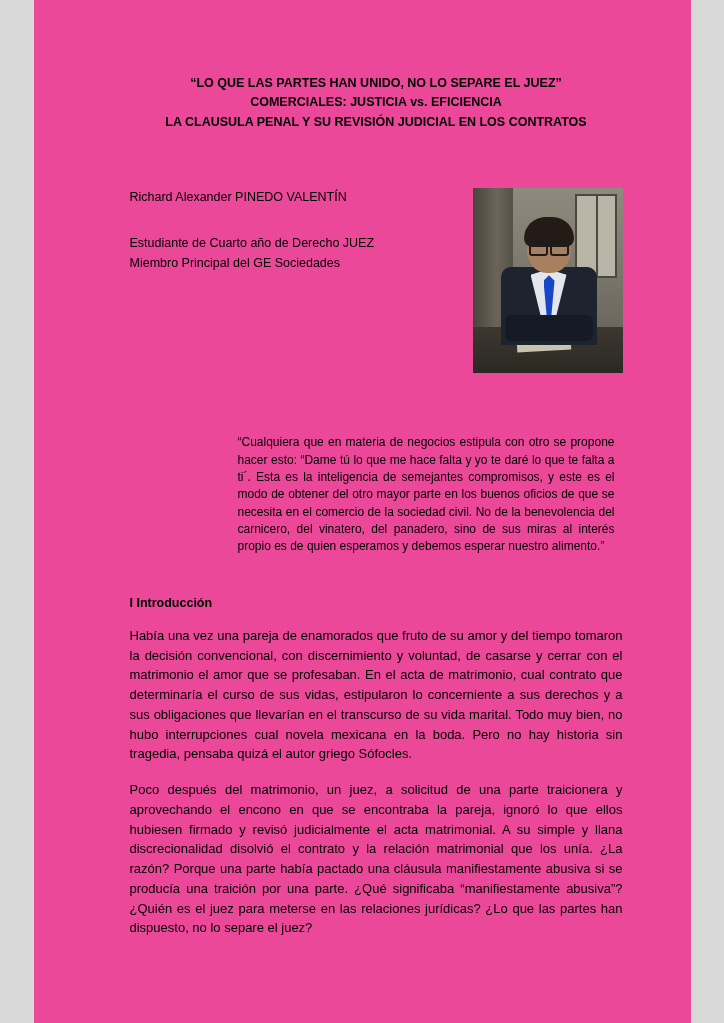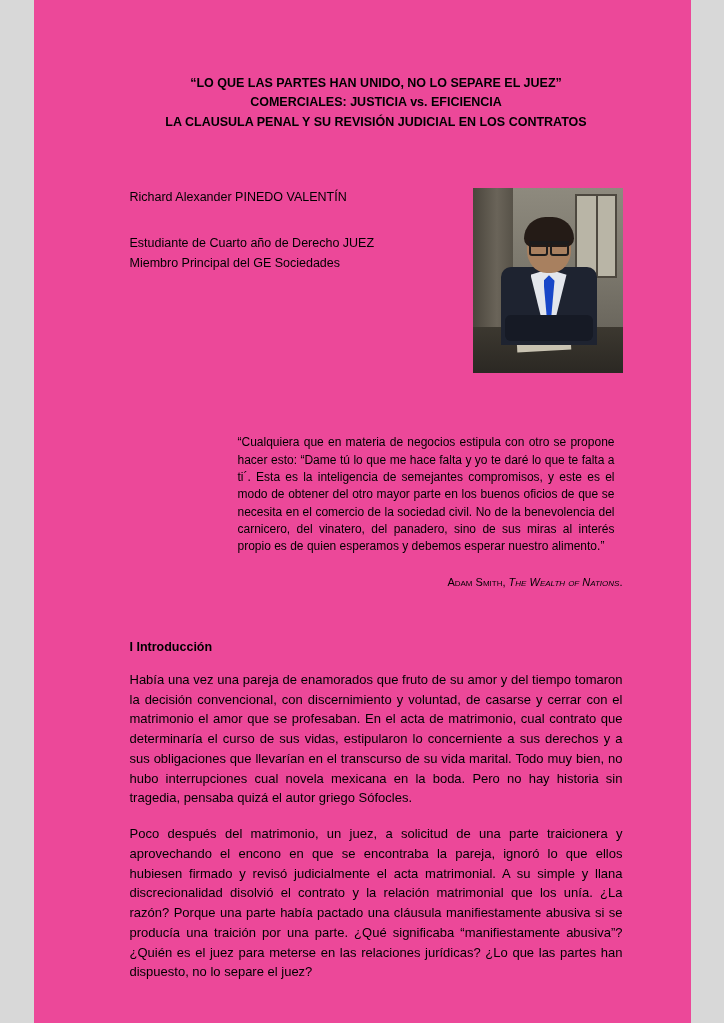--- a/index.html
+++ b/index.html
@@ -161,21 +161,21 @@
     color: #000;
   }
   .quote-source .sc {
     font-variant: small-caps;
   }
   .quote-source .it {
     font-style: italic;
     font-variant: small-caps;
   }
   .section-heading {
-    margin-top: 52px;
+    margin-top: 40px;
     font-weight: bold;
     font-size: 12.5px;
     color: #000;
   }
   .para {
     margin-top: 16px;
     font-size: 13px;
     line-height: 1.52;
     text-align: justify;
     color: #000;
@@ -213,23 +213,19 @@
         <div class="tie"></div>
         <div class="arms"></div>
         <div class="head"></div>
         <div class="hair"></div>
         <div class="glasses"></div>
       </div>
     </div>
   </div>
 
   <div class="quote-block">“Cualquiera que en materia de negocios estipula con otro  se propone hacer esto: “Dame  tú lo que me hace falta y yo te daré lo que te falta a ti´. Esta es la inteligencia de semejantes compromisos, y este es el modo de obtener  del otro mayor parte en los buenos oficios de que se necesita en el comercio de la sociedad civil. No de la benevolencia del carnicero, del vinatero, del panadero, sino de sus miras al interés propio es de quien esperamos y debemos esperar nuestro alimento.”</div>
-  <div class="quote-source">
-    <span class="sc">Adam Smith,</span>
-    <span class="it">The Wealth of Nations</span><span class="sc">.</span>
-  </div>
 
   <div class="section-heading">I Introducción</div>
 
   <div class="para">Había una vez una pareja de enamorados que fruto de su amor y del tiempo tomaron la decisión convencional, con discernimiento y voluntad, de casarse y cerrar con el matrimonio el amor que se profesaban. En el acta de matrimonio, cual contrato que determinaría el curso de sus vidas, estipularon lo concerniente a sus derechos y a sus obligaciones que llevarían en el transcurso de su vida marital. Todo muy bien, no hubo interrupciones cual novela mexicana en la boda. Pero no hay historia sin tragedia, pensaba quizá el autor griego Sófocles.</div>
   <div class="para">Poco después del matrimonio, un juez, a solicitud de una parte traicionera y aprovechando el encono en que se encontraba la pareja, ignoró lo que ellos hubiesen firmado y revisó judicialmente el acta matrimonial. A su simple y llana discrecionalidad disolvió el contrato y la relación matrimonial que los unía. ¿La razón? Porque una parte había pactado una cláusula manifiestamente abusiva si se producía una traición por una parte. ¿Qué significaba “manifiestamente abusiva”? ¿Quién es el juez para meterse en las relaciones jurídicas? ¿Lo que las partes han dispuesto, no lo separe el juez?</div>
 
 </div>
 
 </body></html>

